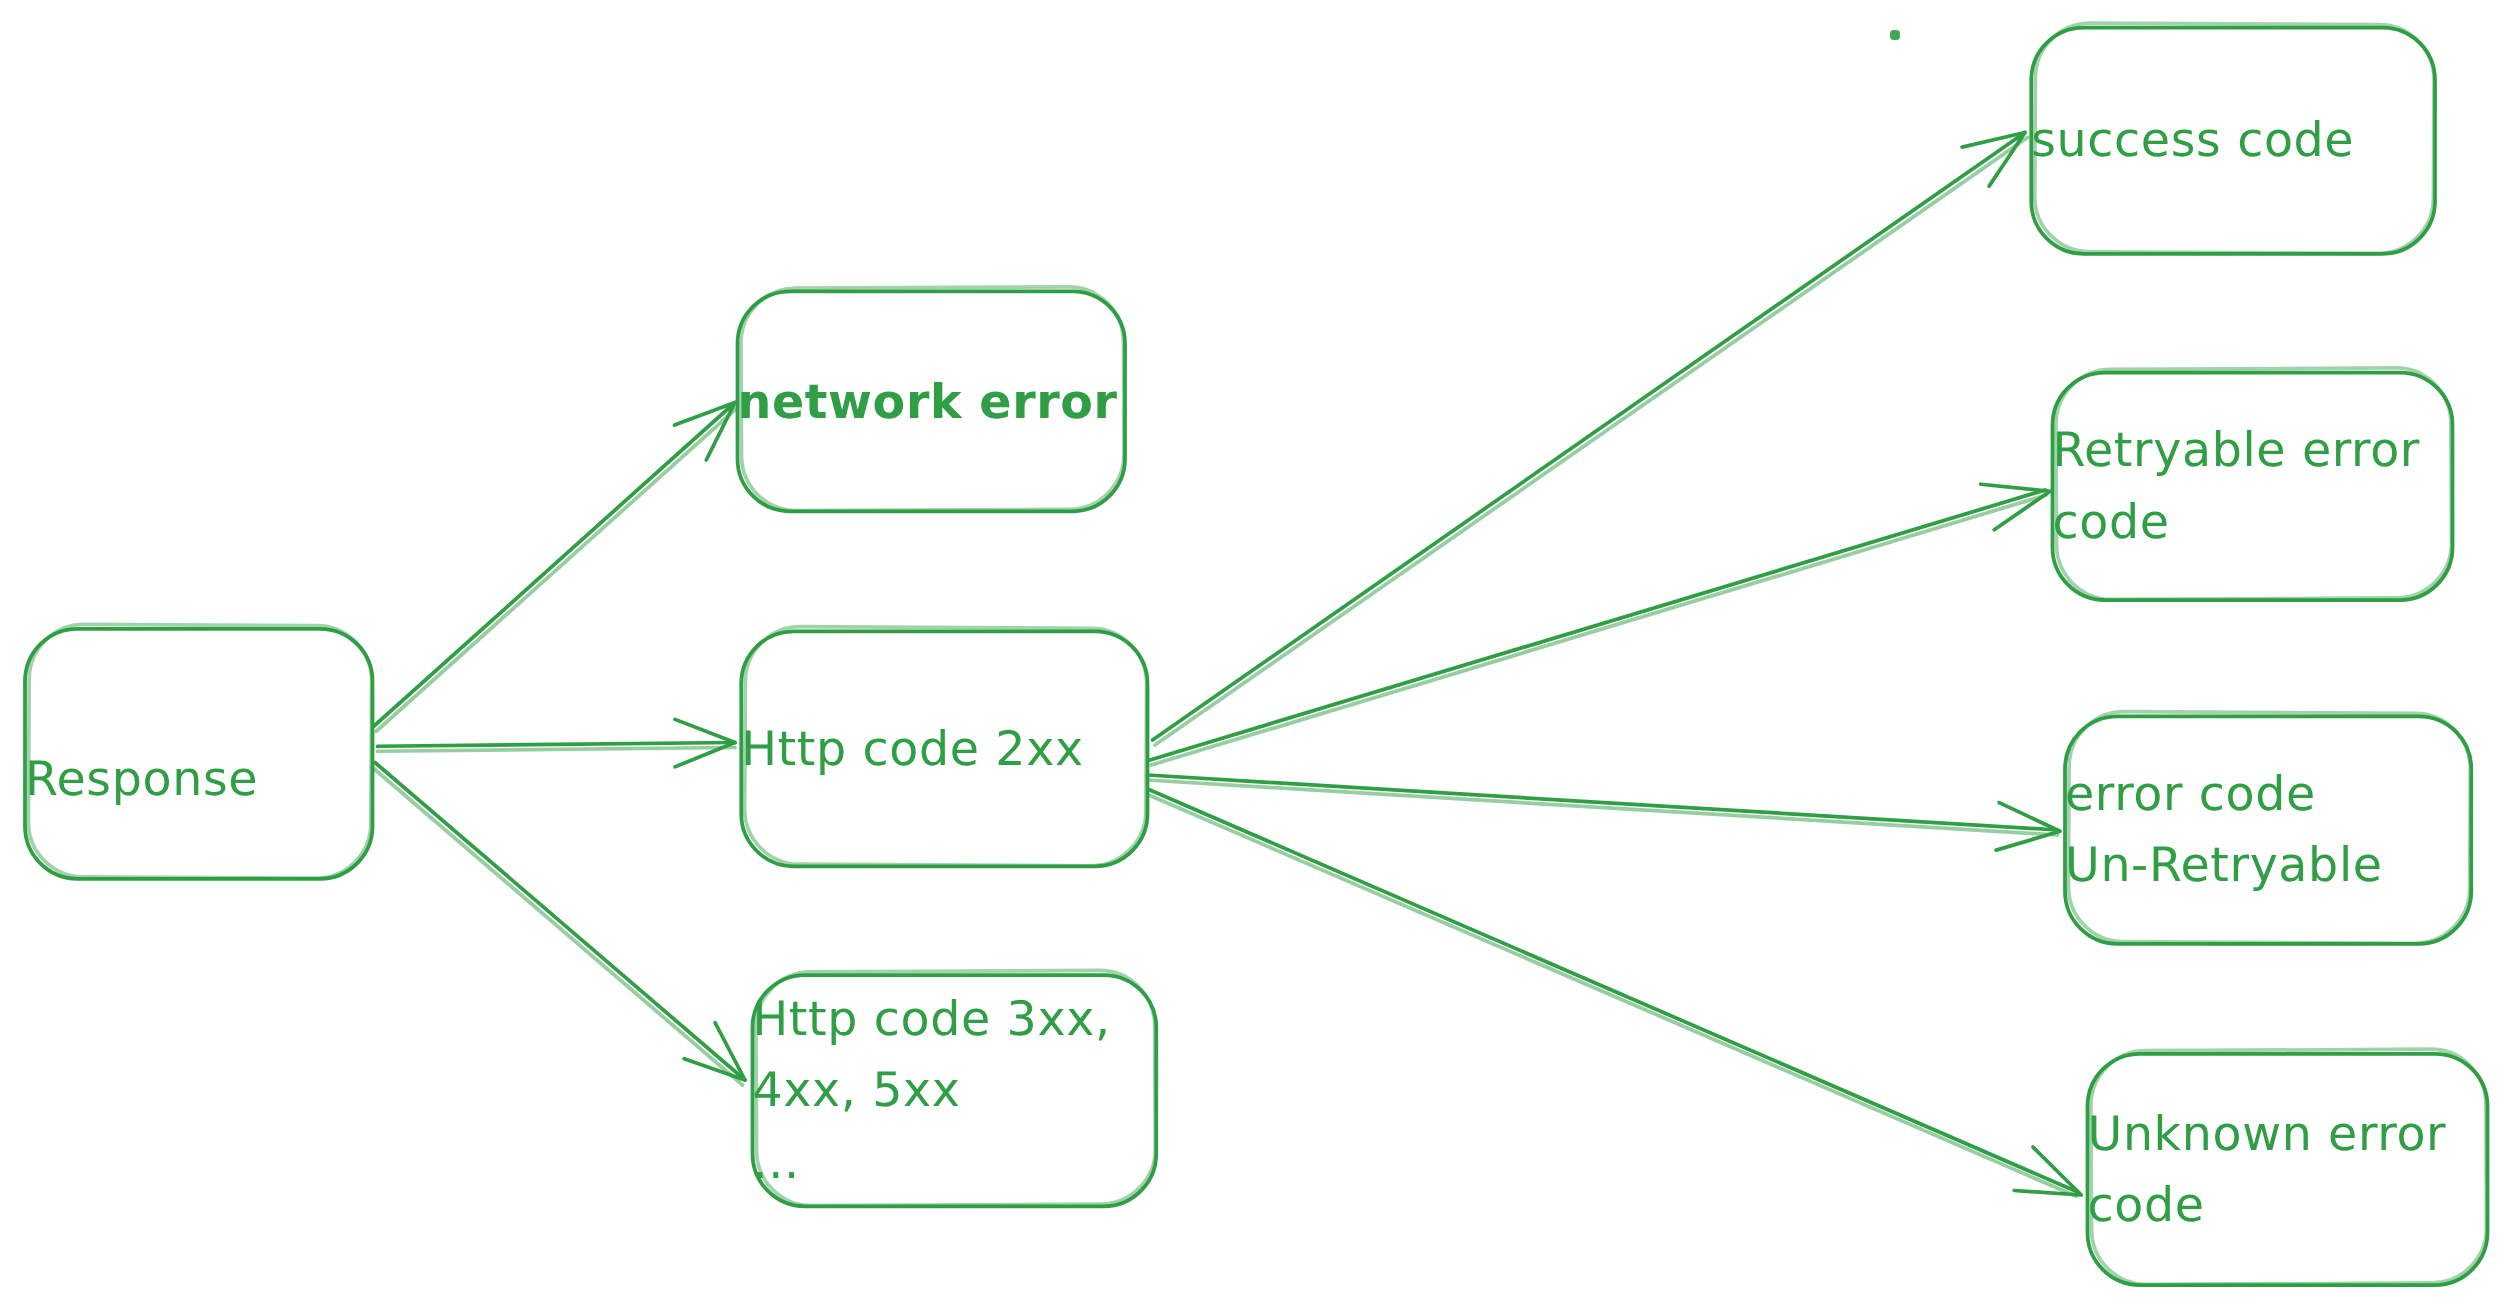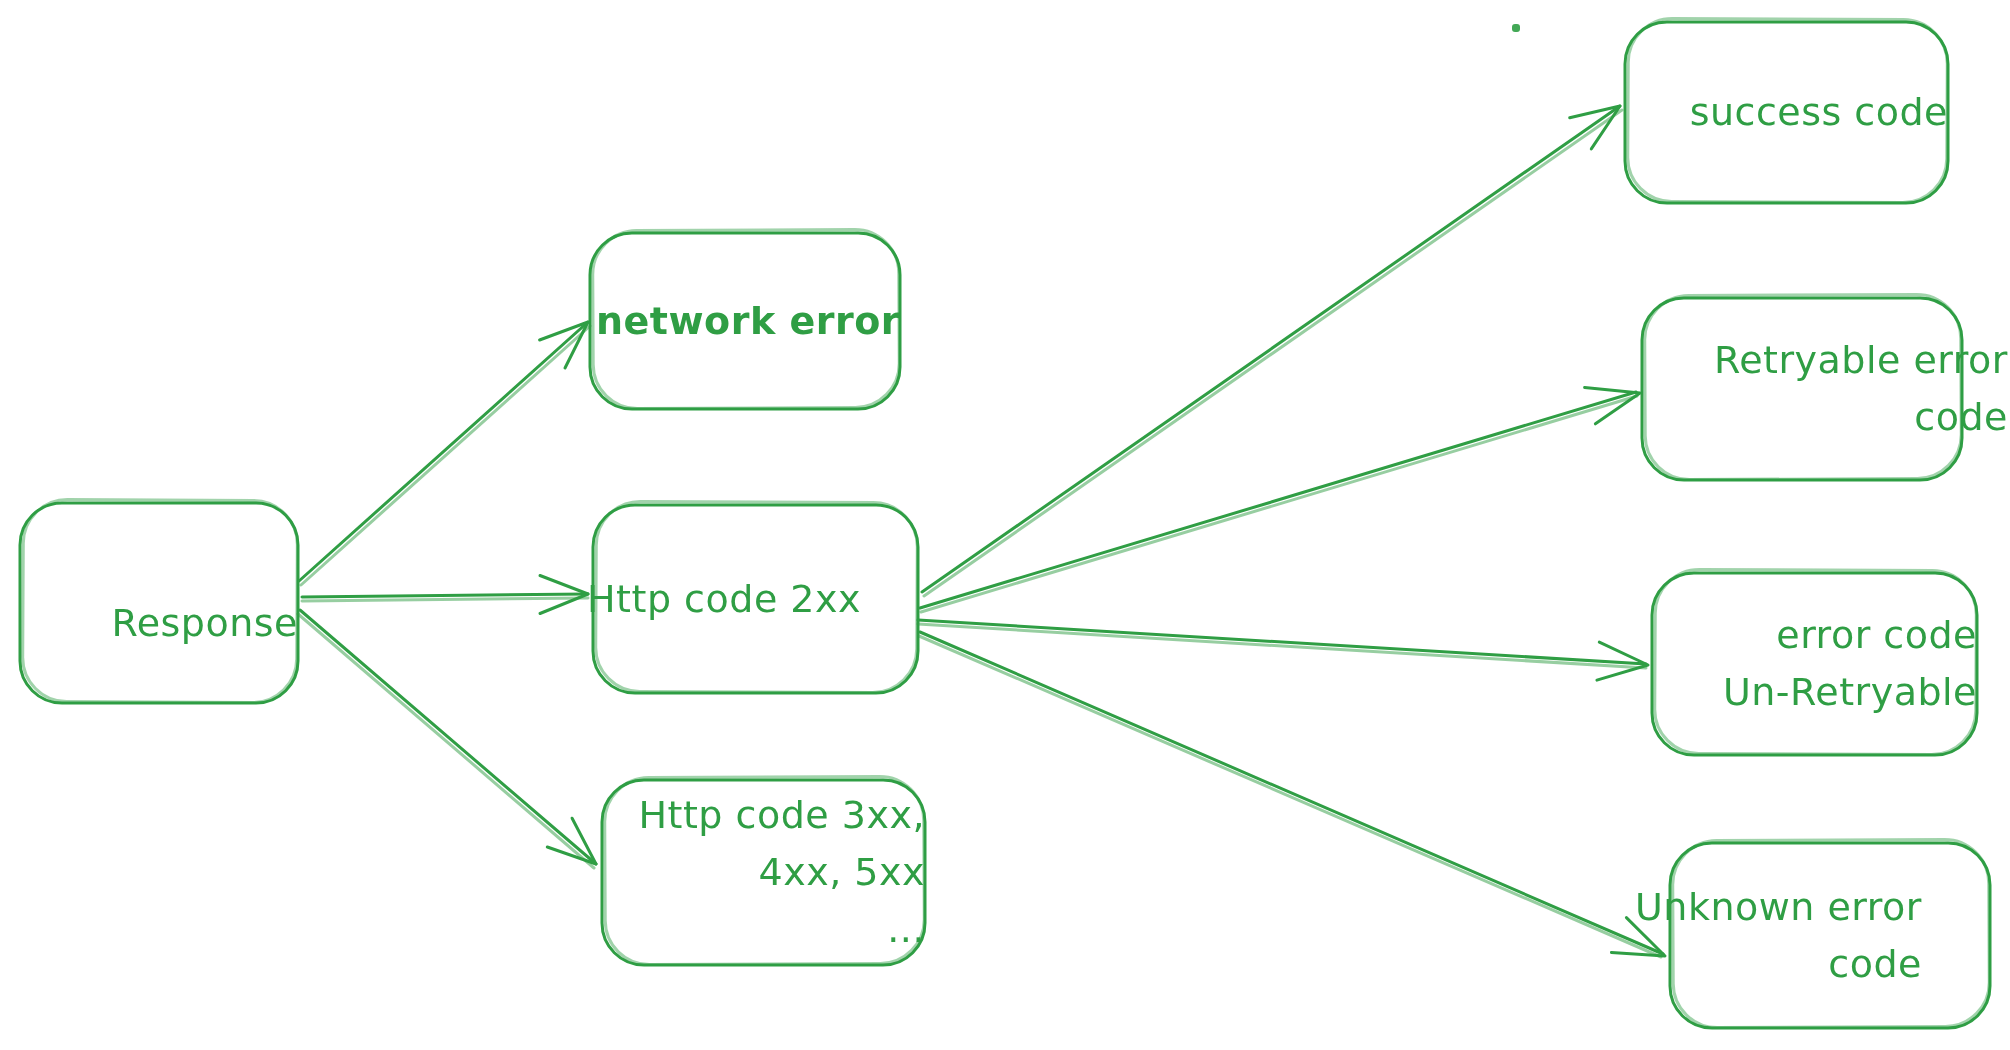--- a/index.html
+++ b/index.html
@@ -11,21 +11,21 @@
     height: 1050px;
     background: #ffffff;
     overflow: hidden;
     font-family: "DejaVu Sans", sans-serif;
   }
   #wires { position: absolute; inset: 0; }
   .node {
     position: absolute;
     display: flex;
     flex-direction: column;
-    align-items: flex-end;
+    align-items: flex-start;
     justify-content: center;
     text-align: center;
     color: var(--green);
     font-size: 38px;
     line-height: 1.5;
     letter-spacing: 0.5px;
     pointer-events: none;
     white-space: nowrap;
   }
   .stray {
@@ -141,21 +141,21 @@
   <div class="node" style="left:602px; top:780px; width:323px; height:185px;">
     <div>Http code 3xx,</div>
     <div>4xx, 5xx</div>
     <div>...</div>
   </div>
 
   <div class="node" style="left:1625px; top:22px; width:323px; height:181px;">
     <div>success code</div>
   </div>
 
-  <div class="node" style="left:1688px; top:298px; width:320px; height:182px;">
+  <div class="node" style="left:1642px; top:298px; width:320px; height:182px;">
     <div>Retryable error</div>
     <div>code</div>
   </div>
 
   <div class="node" style="left:1652px; top:573px; width:325px; height:182px;">
     <div>error code</div>
     <div>Un-Retryable</div>
   </div>
 
   <div class="node" style="left:1670px; top:843px; width:252px; height:185px;">

